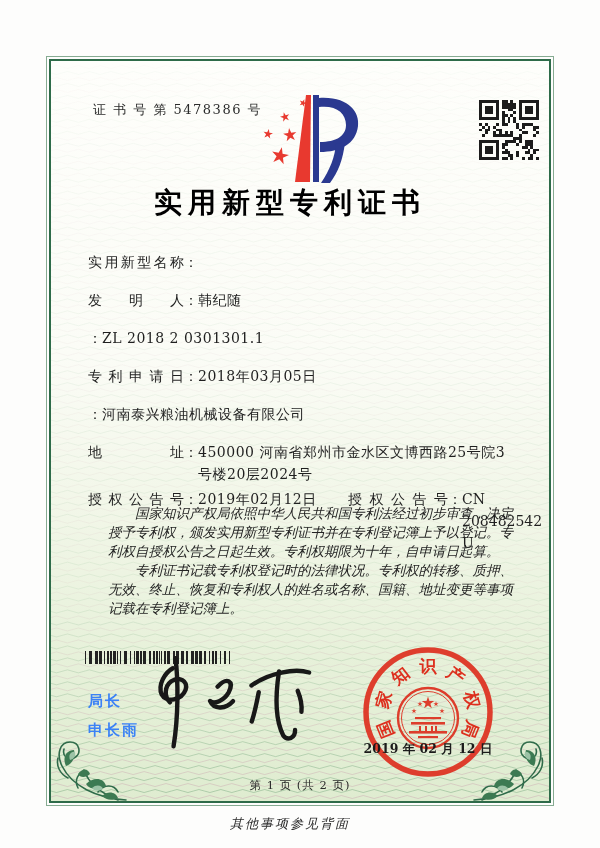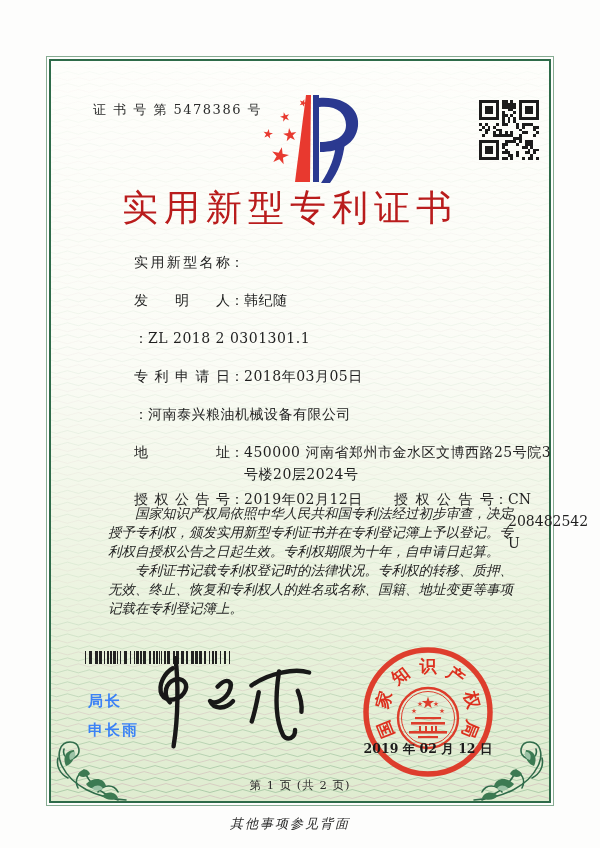--- a/index.html
+++ b/index.html
@@ -17,23 +17,23 @@
   .flourish { position:absolute; bottom:-3px; width:84px; height:86px; }
   .flourish.left { left:-3px; }
   .flourish.right { right:-3px; transform:scaleX(-1); }
 
   
   .content { position:absolute; inset:0; }
   .cert-no { position:absolute; left:93px; top:101px; font-size:13px; letter-spacing:1.5px; color:#2b2b2b; }
   .logo { position:absolute; left:256px; top:92px; width:106px; height:96px; }
   .qr { position:absolute; left:479px; top:100px; width:60px; height:60px; }
   .title { position:absolute; left:78px; top:184px; width:424px; text-align:center;
-           font-size:36px; font-weight:400; letter-spacing:6px; color:#b91c1c; }
-
-  .fields { position:absolute; left:88px; top:251px; width:424px; font-size:14px;margin-left:46px; }
+           font-size:28px; font-weight:700; letter-spacing:6px; color:#000000; }
+
+  .fields { position:absolute; left:88px; top:251px; width:424px; font-size:14px; }
   .frow { display:flex; align-items:flex-start; line-height:22px; margin-bottom:16px; }
   .flabel { width:96px; flex:0 0 96px; text-align:justify; text-align-last:justify; }
   .fcolon { width:14px; flex:0 0 14px; }
   .fvalue { flex:1; letter-spacing:0.5px; }
   .frow.addr { margin-bottom:3px; }
   .grow { display:flex; line-height:22px; }
   .flabel2 { width:100px; flex:0 0 100px; text-align:justify; text-align-last:justify; margin-left:22px; }
   .gval1 { width:128px; flex:0 0 128px; letter-spacing:0.5px; }
 
   .paras { position:absolute; left:88px; top:504px; width:425px; font-size:13.5px;

